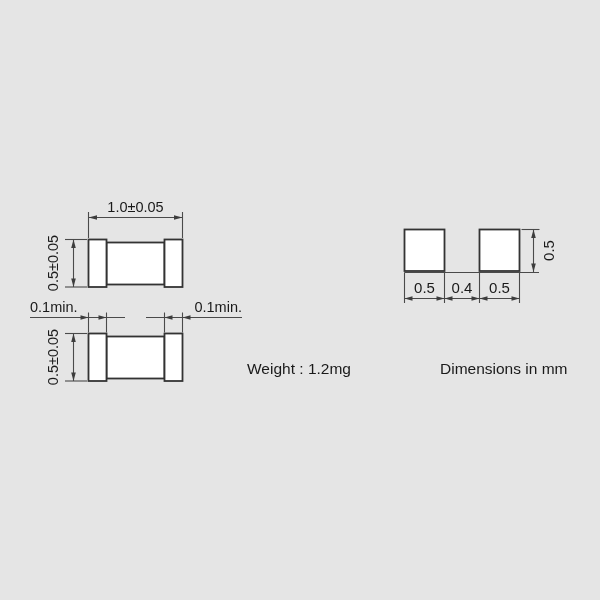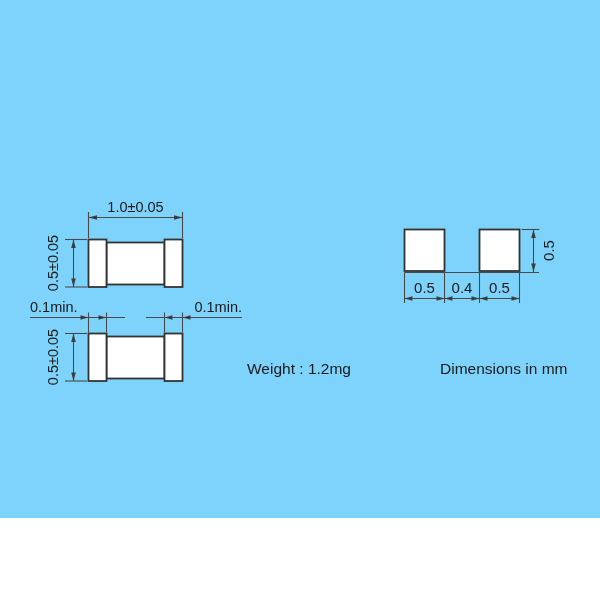--- a/index.html
+++ b/index.html
@@ -1,16 +1,16 @@
 <!DOCTYPE html>
 <html><head>
 <meta charset="utf-8">
 <style>
   html,body{margin:0;padding:0;background:#ffffff;}
-  .canvas{width:600px;height:518px;background:#7dd3fc;position:relative;overflow:hidden;}
+  .canvas{width:600px;height:600px;background:#e5e5e5;position:relative;overflow:hidden;}
   svg{display:block;}
   text{font-family:"Liberation Sans","DejaVu Sans",sans-serif;fill:#1a1a1a;}
   .dim-text{font-size:14.5px;}
   .note-text{font-size:15.5px;}
   .pad-text{font-size:15px;}
   .outline{fill:#ffffff;stroke:#333333;stroke-width:1.8;}
   .dimline{stroke:#4a4a4a;stroke-width:1.1;fill:none;}
   .arrow{fill:#3d3d3d;stroke:none;}
 </style>
 </head>

